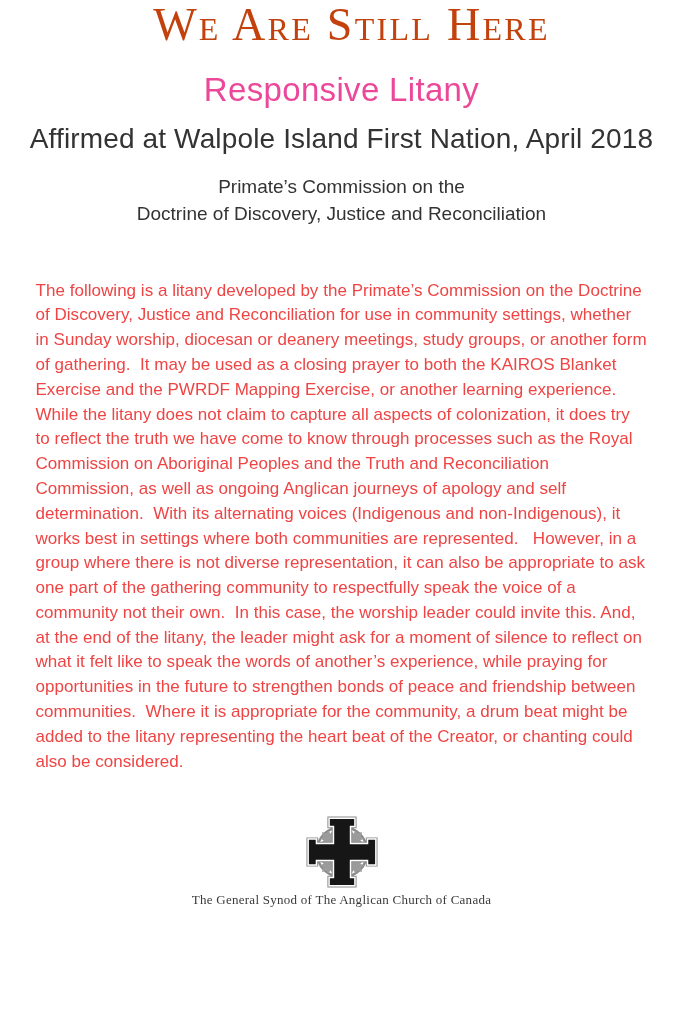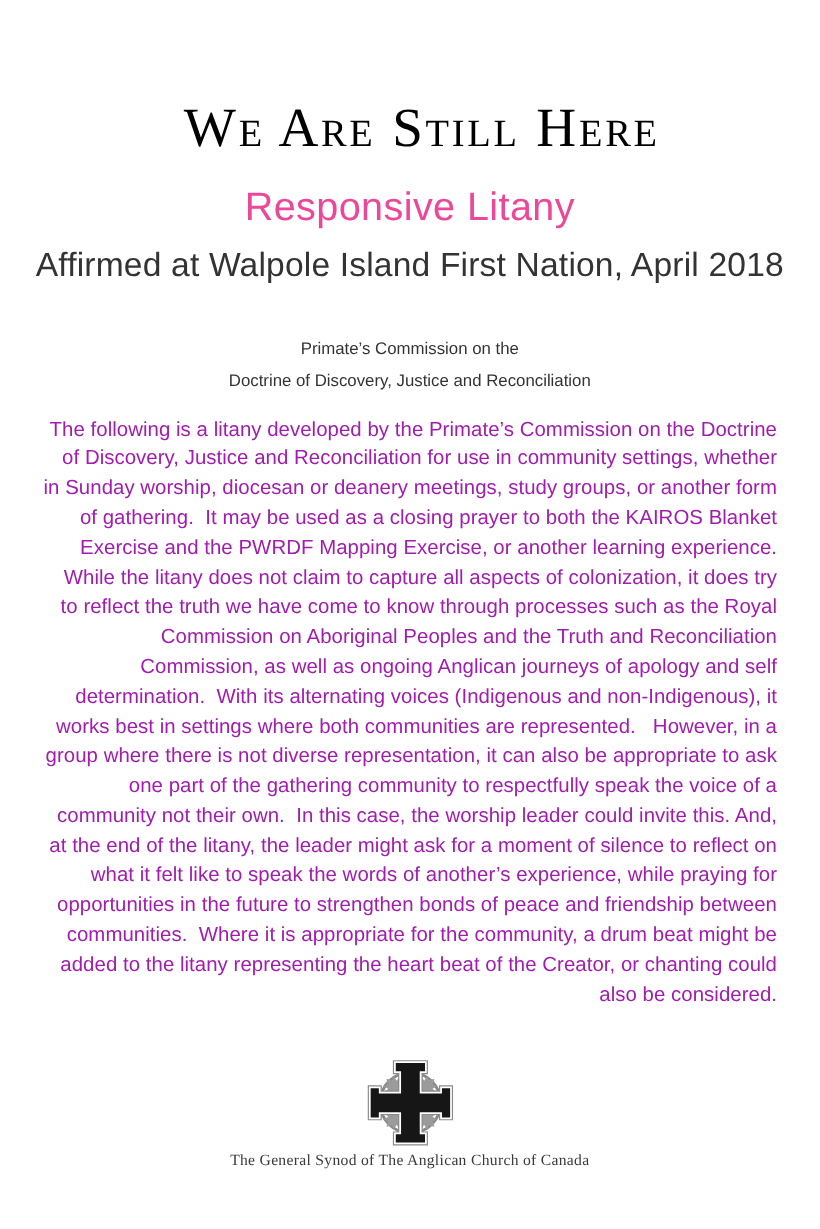--- a/index.html
+++ b/index.html
@@ -8,57 +8,56 @@
     width: 683px;
     height: 1024px;
     margin: 0 auto;
     background: #ffffff;
     overflow: hidden;
     font-family: "Liberation Sans", sans-serif;
     -webkit-font-smoothing: antialiased;
     text-align: center;
   }
   .doc-title {
-    margin-top: 82px;
     font-family: "Liberation Serif", serif;
     font-variant: small-caps;
     font-size: 46px;
     line-height: 1.1;
     letter-spacing: 0.05em;
-    color: #000000;
+    color: #c2410c;
     font-weight: 400;
     padding-left: 20px;
   }
   .doc-subtitle {
     margin-top: 20px;
     font-size: 33px;
     line-height: 1.15;
     color: #ec4899;
     font-weight: 400;
     letter-spacing: 0.01em;
   }
   .doc-affirmation {
     margin-top: 14px;
     font-size: 28px;
     color: #333333;
     letter-spacing: 0.005em;
   }
   .doc-commission {
-    margin-top: 40px;
-    font-size: 14px;
+    margin-top: 18px;
+    font-size: 19px;
     line-height: 27px;
     color: #333333;
   }
   .doc-body {
     width: 612px;
-    margin: 15px auto 0 auto;
-    text-align: right;
+    margin: 52px auto 0 auto;
+    text-align: left;
     font-size: 17px;
     line-height: 24.8px;
-    color: #a21caf;
+    color: #ef4444;
     white-space: pre-wrap;
     letter-spacing: 0.002em;
   }
   .logo-wrap {
     margin-top: 40px;
     height: 76px;
     display: flex;
     justify-content: center;
     align-items: center;
   }

